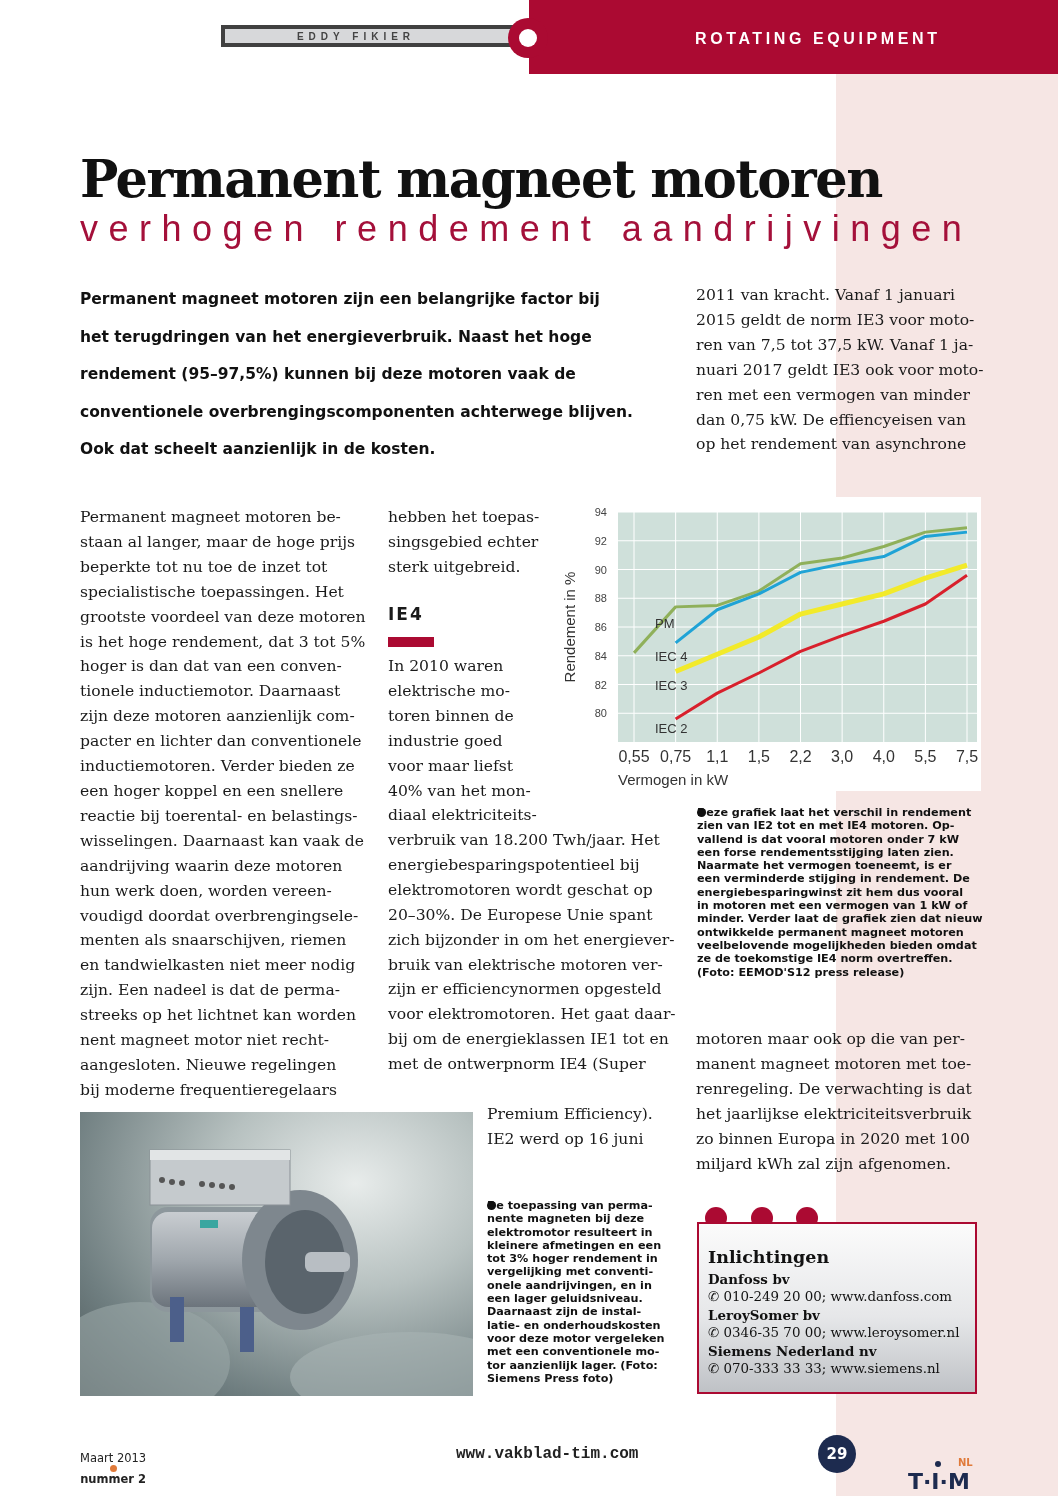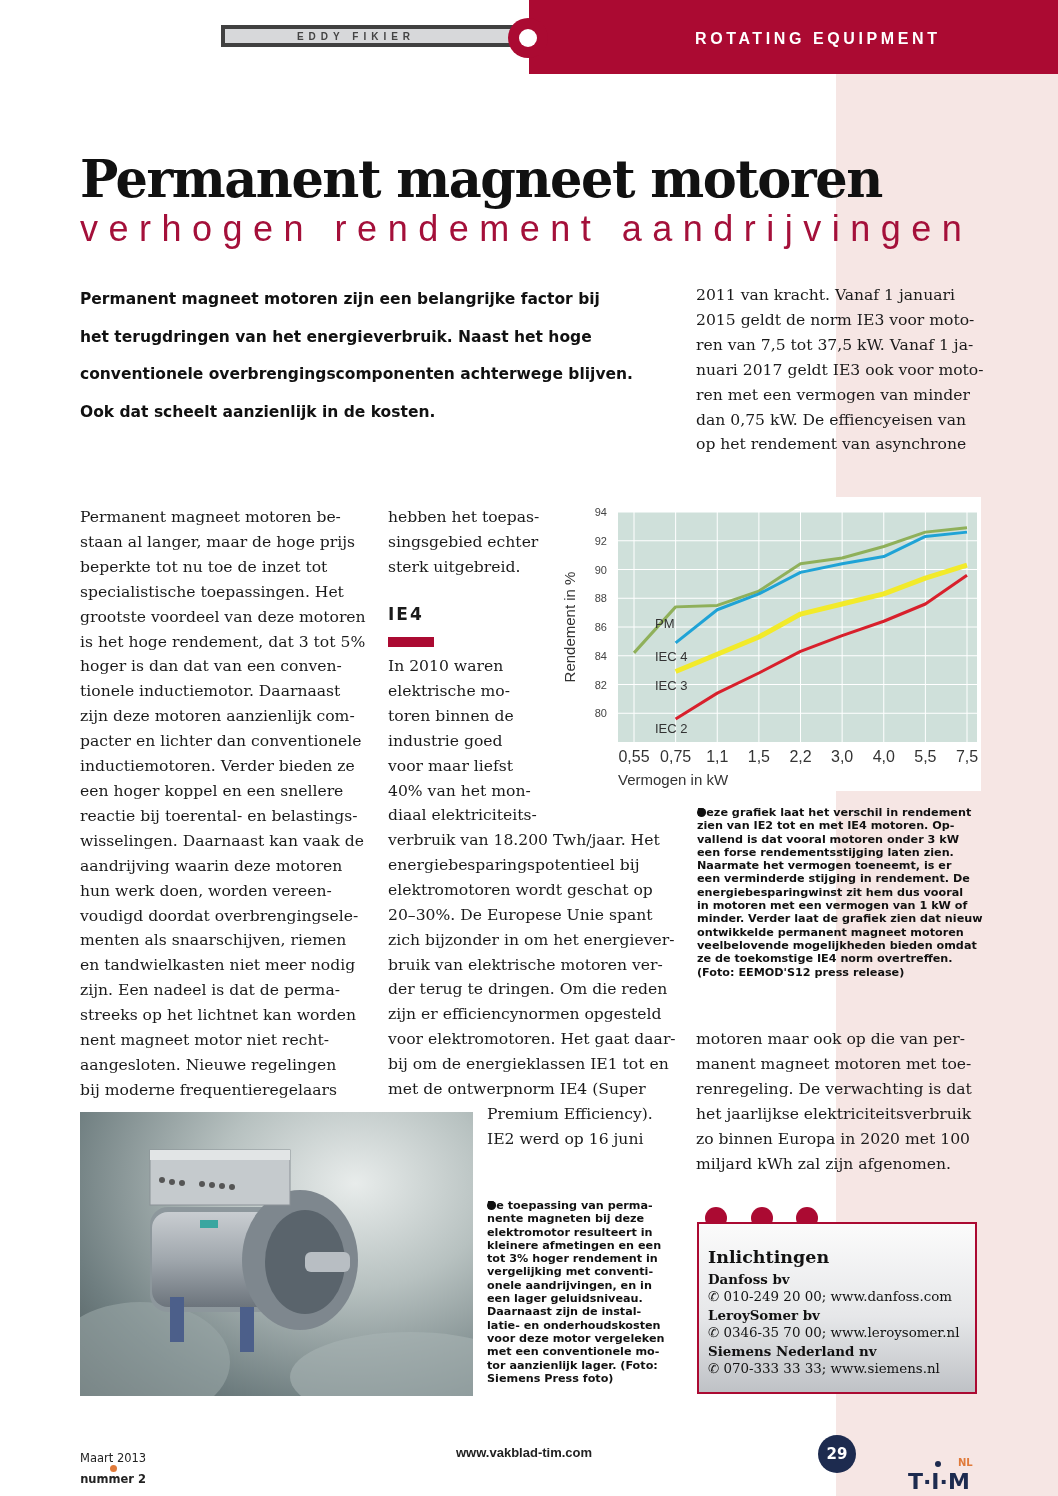--- a/index.html
+++ b/index.html
@@ -106,21 +106,21 @@
   .info-box .co { font-weight: bold; font-size: 13.4px; line-height: 18px; }
   .info-box .ph { font-size: 13.4px; line-height: 18px; white-space: nowrap; }
   
   .footer-left {
     position: absolute; left: 80px; top: 1451px; font-family: "DejaVu Sans", sans-serif; font-size: 11.5px; color: #222;
     display: flex; align-items: center; flex-direction: column;
   }
   .footer-left .dot { display: inline-block; width: 7px; height: 7px; border-radius: 50%; background: #e07a3a; margin: 0 10px; }
   .footer-left .issue { font-weight: bold; }
   .footer-url {
-    position: absolute; left: 456px; top: 1445px; font-family: Liberation Sans, sans-serif; font-weight: bold; font-size: 13px; color: #222;
+    position: absolute; left: 456px; top: 1445px; font-family: Liberation Mono, monospace; font-weight: bold; font-size: 16px; color: #222;
   }
   .page-num {
     position: absolute; left: 818px; top: 1435px; width: 38px; height: 38px; border-radius: 50%;
     background: #1d2b4f; color: #fff; font-family: "DejaVu Sans", sans-serif; font-weight: bold; font-size: 15px;
     display: flex; align-items: center; justify-content: center;
   }
   .logo { position: absolute; left: 908px; top: 1425px; width: 80px; height: 40px; font-family: "DejaVu Sans", sans-serif; margin-top: 32px; }
   .logo .txt { position: absolute; left: 0; top: 12px; font-weight: bold; font-size: 22px; color: #1d2b4f; letter-spacing: 0px; }
   .logo .nl { position: absolute; left: 50px; top: 0px; font-weight: bold; font-size: 10px; color: #e07a3a; }
   .logo .topdot { position: absolute; left: 27px; top: 4px; width: 6px; height: 6px; border-radius: 50%; background: #1d2b4f; }
@@ -137,20 +137,21 @@
   <span>ROTATING EQUIPMENT</span>
 </div>
 <div class="header-ring"></div>
 
 <div class="title">Permanent magneet motoren</div>
 <div class="subtitle">verhogen rendement aandrijvingen</div>
 
 <div class="intro">
   <p>Permanent magneet motoren zijn een belangrijke factor bij</p>
   <p>het terugdringen van het energieverbruik. Naast het hoge</p>
+  <p>rendement (95–97,5%) kunnen bij deze motoren vaak de</p>
   <p>conventionele overbrengingscomponenten achterwege blijven.</p>
   <p>Ook dat scheelt aanzienlijk in de kosten.</p>
 </div>
 
 <div class="col col-a">
   <p>Permanent magneet motoren be-</p>
   <p>staan al langer, maar de hoge prijs</p>
   <p>beperkte tot nu toe de inzet tot</p>
   <p>specialistische toepassingen. Het</p>
   <p>grootste voordeel van deze motoren</p>
@@ -191,21 +192,20 @@
   <p>40% van het mon-</p>
   <p>diaal elektriciteits-</p>
 </div>
 <div class="col col-b2">
   <p>verbruik van 18.200 Twh/jaar. Het</p>
   <p>energiebesparingspotentieel bij</p>
   <p>elektromotoren wordt geschat op</p>
   <p>20–30%. De Europese Unie spant</p>
   <p>zich bijzonder in om het energiever-</p>
   <p>bruik van elektrische motoren ver-</p>
-  <p>der terug te dringen. Om die reden</p>
   <p>zijn er efficiencynormen opgesteld</p>
   <p>voor elektromotoren. Het gaat daar-</p>
   <p>bij om de energieklassen IE1 tot en</p>
   <p>met de ontwerpnorm IE4 (Super</p>
 </div>
 <div class="col col-b3">
   <p>Premium Efficiency).</p>
   <p>IE2 werd op 16 juni</p>
 </div>
 
@@ -274,21 +274,21 @@
       <text x="100" y="163.75" font-size="13" fill="#333" font-family="Liberation Sans, sans-serif">IEC 4</text>
       <text x="100" y="192.5" font-size="13" fill="#333" font-family="Liberation Sans, sans-serif">IEC 3</text>
       <text x="100" y="235.625" font-size="13" fill="#333" font-family="Liberation Sans, sans-serif">IEC 2</text>
     </svg>
 </div>
 
 <div class="caption cap-chart">
   <span class="bullet"></span>
   <p>Deze grafiek laat het verschil in rendement</p>
   <p>zien van IE2 tot en met IE4 motoren. Op-</p>
-  <p>vallend is dat vooral motoren onder 3 kW</p>
+  <p>vallend is dat vooral motoren onder 7 kW</p>
   <p>een forse rendementsstijging laten zien.</p>
   <p>Naarmate het vermogen toeneemt, is er</p>
   <p>een verminderde stijging in rendement. De</p>
   <p>energiebesparingwinst zit hem dus vooral</p>
   <p>in motoren met een vermogen van 1 kW of</p>
   <p>minder. Verder laat de grafiek zien dat nieuw</p>
   <p>ontwikkelde permanent magneet motoren</p>
   <p>veelbelovende mogelijkheden bieden omdat</p>
   <p>ze de toekomstige IE4 norm overtreffen.</p>
   <p>(Foto: EEMOD'S12 press release)</p>

